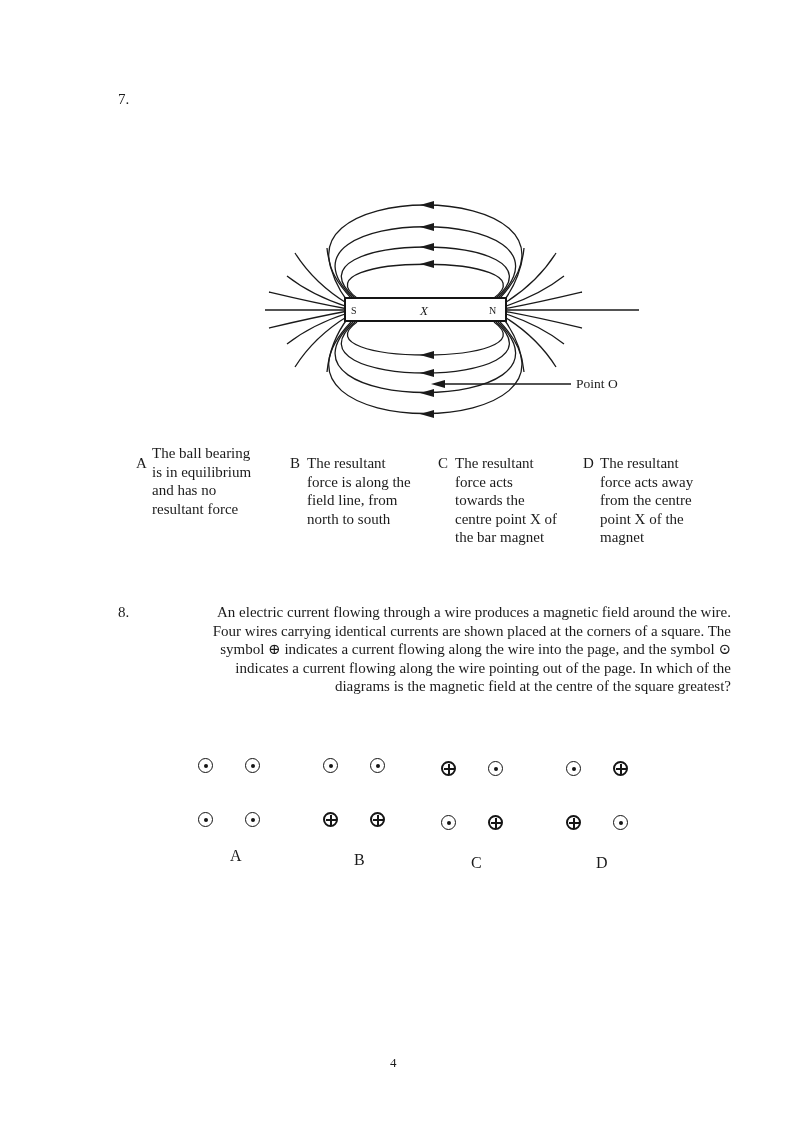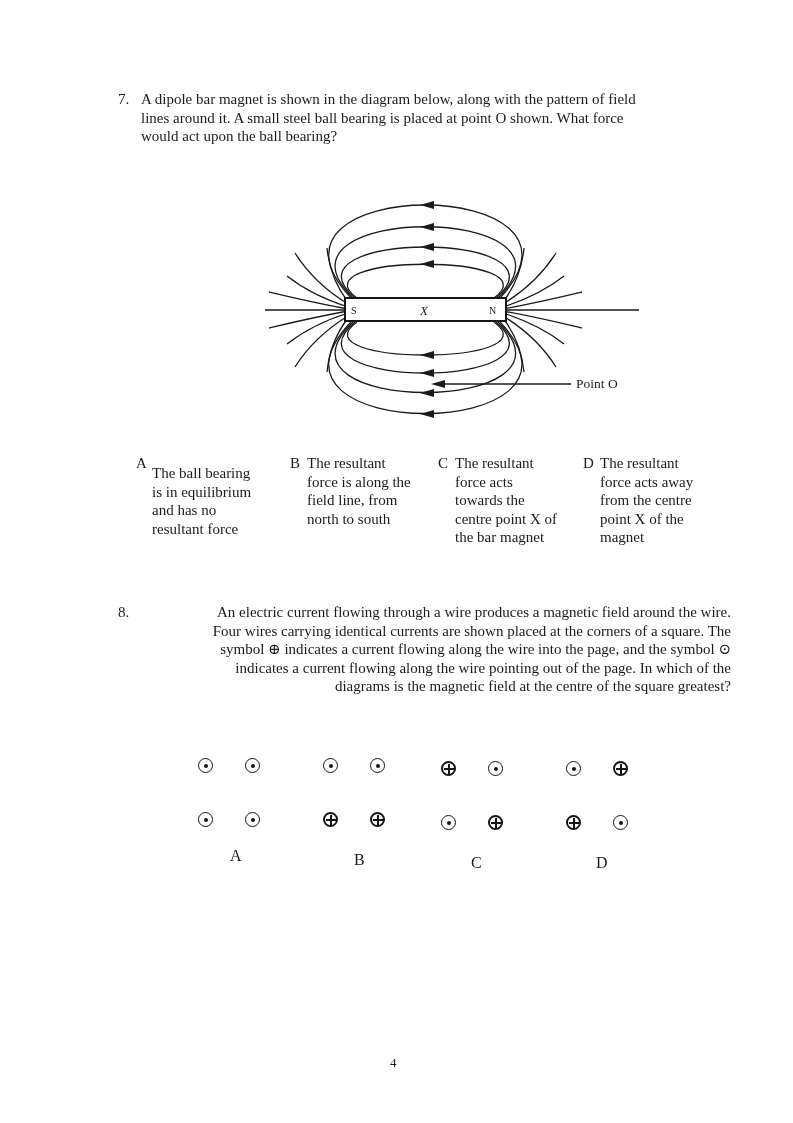--- a/index.html
+++ b/index.html
@@ -41,23 +41,20 @@
       linear-gradient(#151515,#151515) center/10px 2px no-repeat;
   }
   svg text{font-family:"Liberation Serif","DejaVu Serif",serif;fill:#1b1b1b;}
 </style>
 </head>
 <body>
 
 <div class="page">
 
   <div class="qnum" style="left:118px;top:90px;">7.</div>
-  <div class="qtext" style="left:141px;top:90px;width:580px;">A dipole bar magnet is shown in the diagram below, along with the pattern of field
-lines around it. A small steel ball bearing is placed at point O shown. What force
-would act upon the ball bearing?</div>
 
   <svg width="390" height="245" viewBox="0 0 390 245" style="position:absolute;left:255px;top:190px;">
     <g fill="none" stroke="#1a1a1a" stroke-width="1.3">
 
       <path d="M 96 108 C -20 -16, 360 -16, 245 108"></path>
       <path d="M 98 108 C 0 13, 340 13, 243 108"></path>
       <path d="M 100 108 C 20 40, 320 40, 241 108"></path>
       <path d="M 102 108 C 40 63, 300 63, 239 108"></path>
 
       <path d="M 102 132 C 40 176, 300 176, 239 132"></path>
@@ -99,21 +96,21 @@
       <polygon points="190,190 190,198 176,194"></polygon>
     </g>
     <rect x="90" y="108" width="161" height="23" fill="#ffffff" stroke="#151515" stroke-width="2"></rect>
     <text x="96" y="124" font-size="10">S</text>
     <text x="165" y="125" font-size="13" font-style="italic">X</text>
     <text x="234" y="124" font-size="10">N</text>
     <text x="321" y="198" font-size="13.5">Point O</text>
   </svg>
 
   <div class="optletter" style="left:136px;top:454px;">A</div>
-  <div class="opttext" style="left:152px;top:464px;width:125px;">The ball bearing
+  <div class="opttext" style="left:152px;top:444px;width:125px;">The ball bearing
 is in equilibrium
 and has no
 resultant force</div>
 
   <div class="optletter" style="left:290px;top:454px;">B</div>
   <div class="opttext" style="left:307px;top:454px;width:125px;">The resultant
 force is along the
 field line, from
 north to south</div>
 

